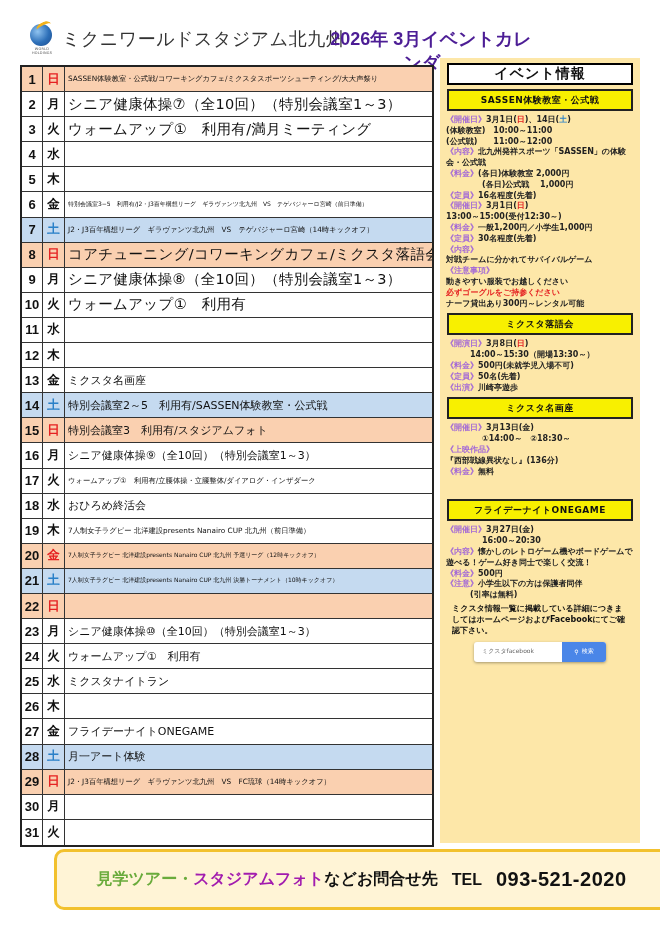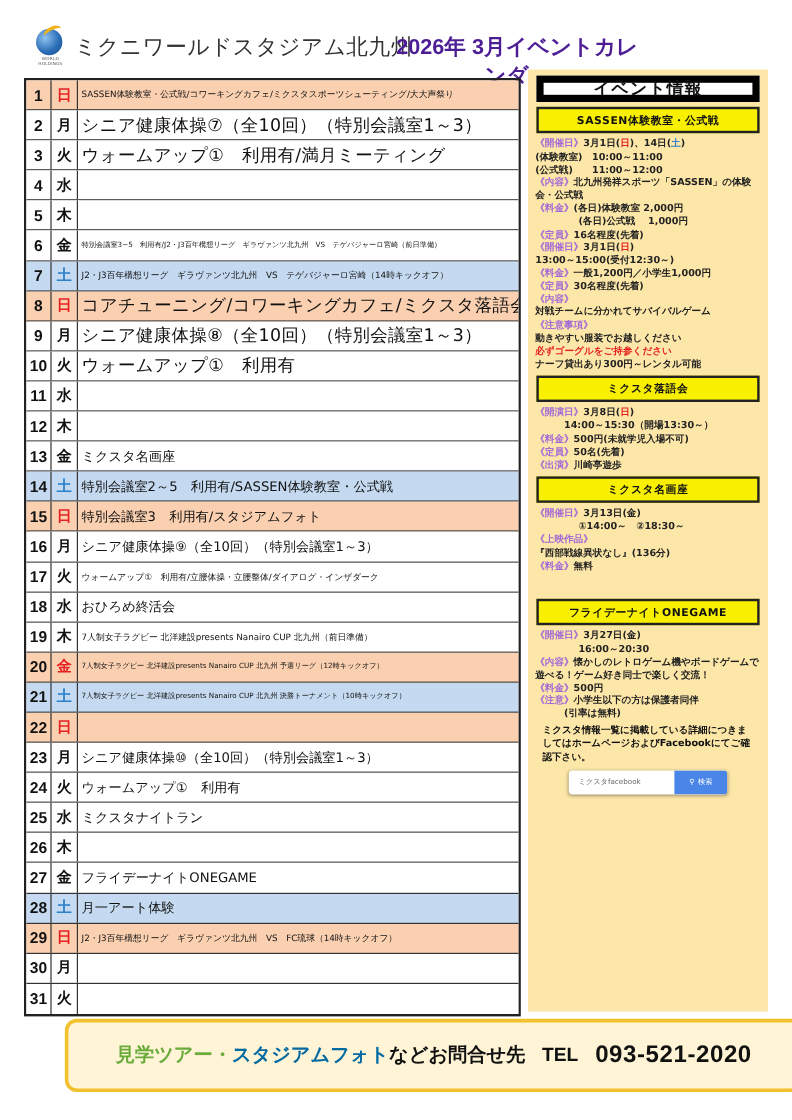--- a/index.html
+++ b/index.html
@@ -24,38 +24,38 @@
   .cell-day { width: 22px; border-right: 1px solid #333; font-size: 12.5px; font-weight: bold; display: flex; align-items: center; justify-content: center; }
   .cell-day.sun { color: #e52222; }
   .cell-day.sat { color: #2a80c8; }
   .cell-evt { flex: 1; display: flex; align-items: center; padding-left: 3px; font-weight: normal; white-space: nowrap; overflow: hidden; }
   .sz-l { font-size: 14.5px; letter-spacing: 0.3px; }
   .sz-m { font-size: 11px; }
   .sz-s { font-size: 7.3px; }
   .sz-xs { font-size: 6px; }
 
   .panel { position: absolute; left: 440px; top: 58px; width: 200px; height: 785px; background: #fde7a8; padding: 3px 4px; }
-  .panel-title { background: #fff; border: 6px solid #000000; height: 22px; margin: 2px 3px 0 3px; font-size: 14px; font-weight: bold; display: flex; align-items: center; justify-content: center; letter-spacing: 1px; }
+  .panel-title { background: #fff; border: 2px solid #000000; height: 22px; margin: 2px 3px 0 3px; font-size: 14px; font-weight: bold; display: flex; align-items: center; justify-content: center; letter-spacing: 1px; }
   .evt-head { background: #f8f000; border: 2px solid #222; height: 22px; margin: 4px 3px 4px 3px; font-size: 9px; font-weight: bold; display: flex; align-items: center; justify-content: center; letter-spacing: 0.5px; }
   .evt-body { padding: 0 2px; font-size: 8px; font-weight: bold; line-height: 10.8px; color: #222; }
   .lbl { color: #a46ad6; }
   .red { color: #e52222; }
   .blue { color: #2a80c8; }
   .ind1 { padding-left: 24px; }
   .ind2 { padding-left: 36px; }
   .spacer { height: 18px; }
 
   .fb-note { padding: 2px 8px 0 8px; font-size: 8px; font-weight: bold; line-height: 11px; }
   .fb-search { margin: 6px auto 0 auto; width: 132px; height: 20px; display: flex; border-radius: 3px; box-shadow: 0 1px 3px rgba(0,0,0,0.35); background: #fff; overflow: hidden; }
   .fb-input { flex: 1; font-size: 6px; color: #666; display: flex; align-items: center; padding-left: 8px; }
   .fb-btn { width: 44px; background: #4a86e8; color: #fff; font-size: 6px; display: flex; align-items: center; justify-content: center; gap: 3px; }
 
   .footer { position: absolute; left: 22px; top: 849px; width: 615px; height: 61px; background: #fff4d6; border: 3px solid #f2c12e; border-radius: 10px; display: flex; align-items: center; justify-content: center; font-weight: bold; margin-left: 32px; }
   .f-green { color: #6aab3c; font-size: 16px; }
-  .f-pink { color: #0369a1; font-size: 16px; }
+  .f-pink { color: #a21caf; font-size: 16px; }
   .f-black { color: #111; font-size: 16px; }
   .f-tel { color: #111; font-size: 16px; margin-left: 14px; font-family: "Liberation Sans", sans-serif; }
   .f-num { color: #111; font-size: 20px; margin-left: 14px; font-family: "Liberation Sans", sans-serif; letter-spacing: 0.5px; }
 </style>
 </head>
 <body>
 
 <div class="header">
   <div class="logo">
     <div class="logo-mark"></div>

